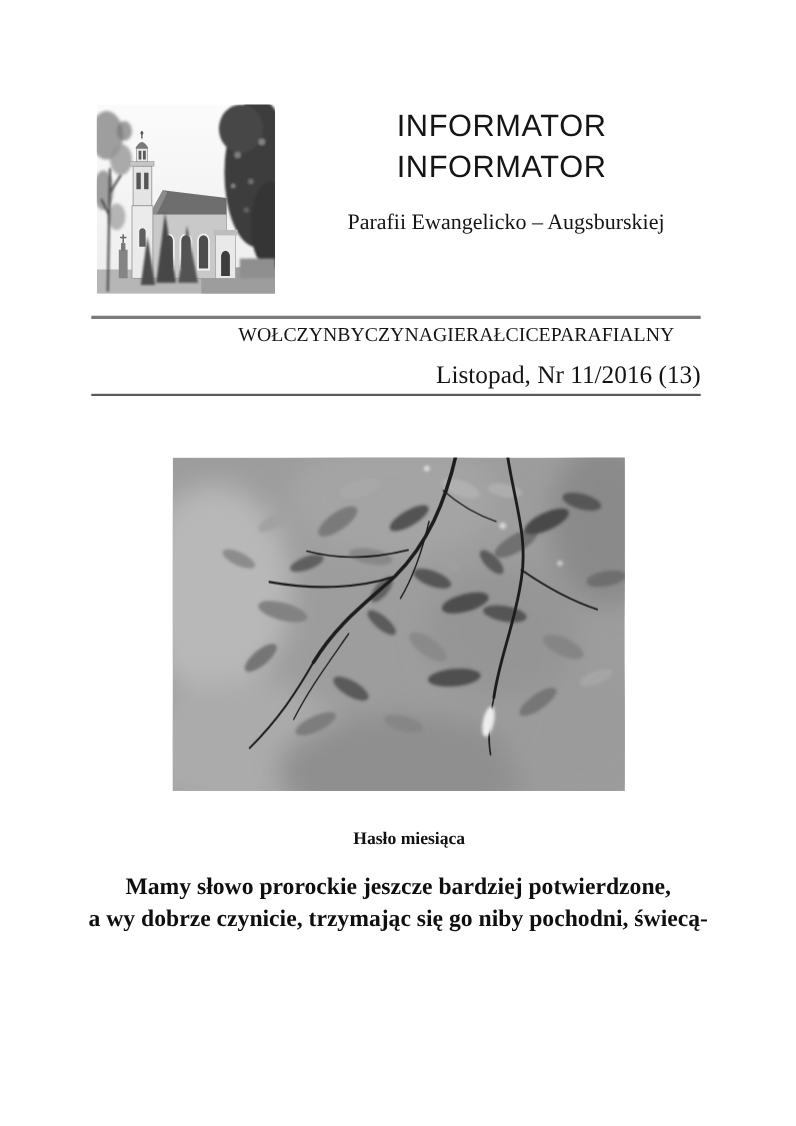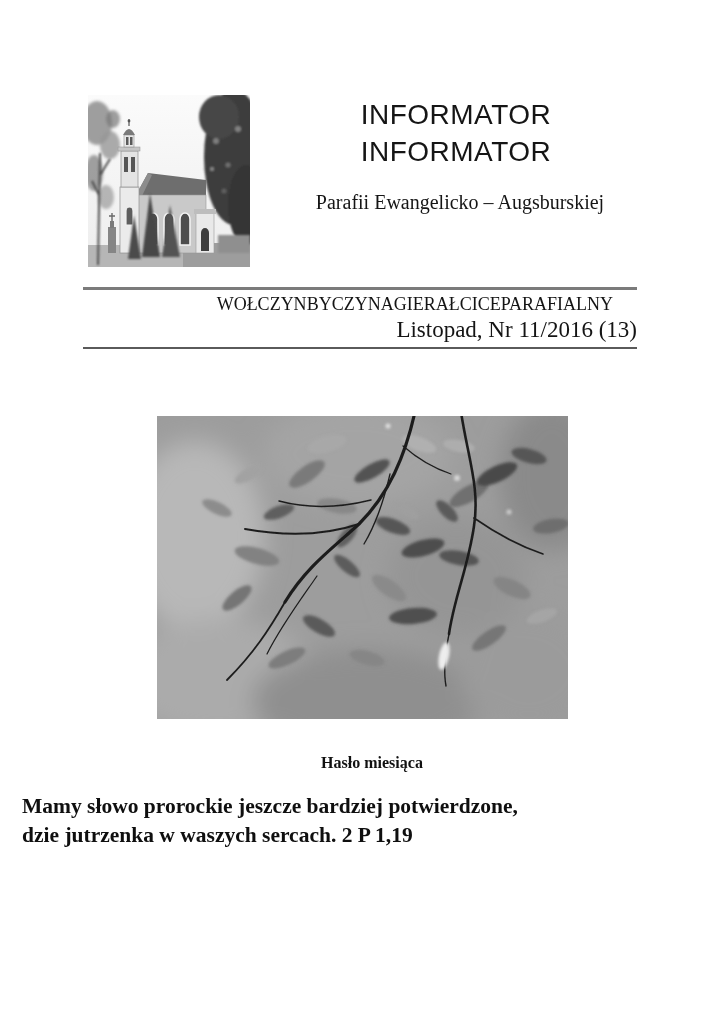--- a/index.html
+++ b/index.html
@@ -59,21 +59,21 @@
     justify-content: flex-end;
     padding: 3px 24px 0 2px;
     font-size: 18px;
     line-height: 22px;
     color: #141414;
   }
   .issue-line {
     text-align: right;
     font-size: 23px;
     line-height: 27px;
-    margin-top: 1px;
+    margin-top: 12px;
     color: #141414;
   }
 
   
   .leaves-photo {
     position: absolute;
     left: 157px; top: 416px;
     width: 411px; height: 303px;
   }
   .leaves-photo svg { display: block; width: 100%; height: 100%; }
@@ -86,21 +86,21 @@
     text-align: center;
     font-weight: bold;
     font-size: 16px;
     line-height: 18px;
     color: #111111;
   }
   .verse-block {
     position: absolute;
     left: 22px; top: 792px;
     width: 680px;
-    text-align: left;
+    text-align: center;
     font-weight: bold;
     font-size: 21.5px;
     line-height: 29px;
     color: #0f0f0f;
   }
 </style>
 </head>
 <body>
 
 <div class="page">
@@ -287,16 +287,16 @@
         <circle cx="300" cy="62" r="3" fill="#d8d8d8"></circle>
         <circle cx="231" cy="10" r="2.5" fill="#e2e2e2"></circle>
         <circle cx="352" cy="96" r="2.5" fill="#cfcfcf"></circle>
       </g>
     </svg>
   </div>
 
   <div class="motto-heading">Hasło miesiąca</div>
   <div class="verse-block">
     <div>Mamy słowo prorockie jeszcze bardziej potwierdzone,</div>
-    <div>dzie jutrzenka w waszych sercach. 2 P 1,19</div>
+    <div>a wy dobrze czynicie, trzymając się go niby pochodni, świecą-</div>
   </div>
 
 </div>
 
 </body></html>

